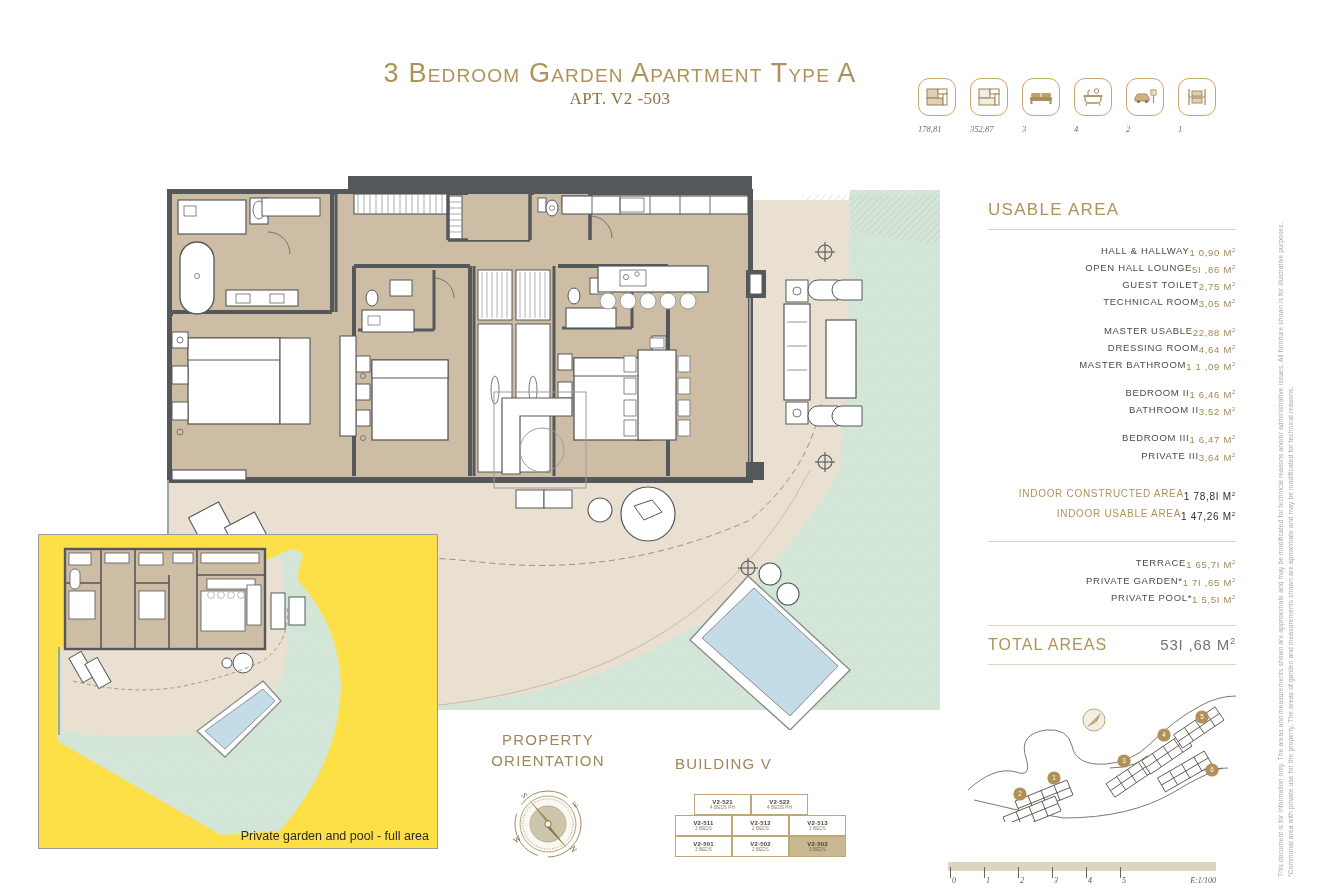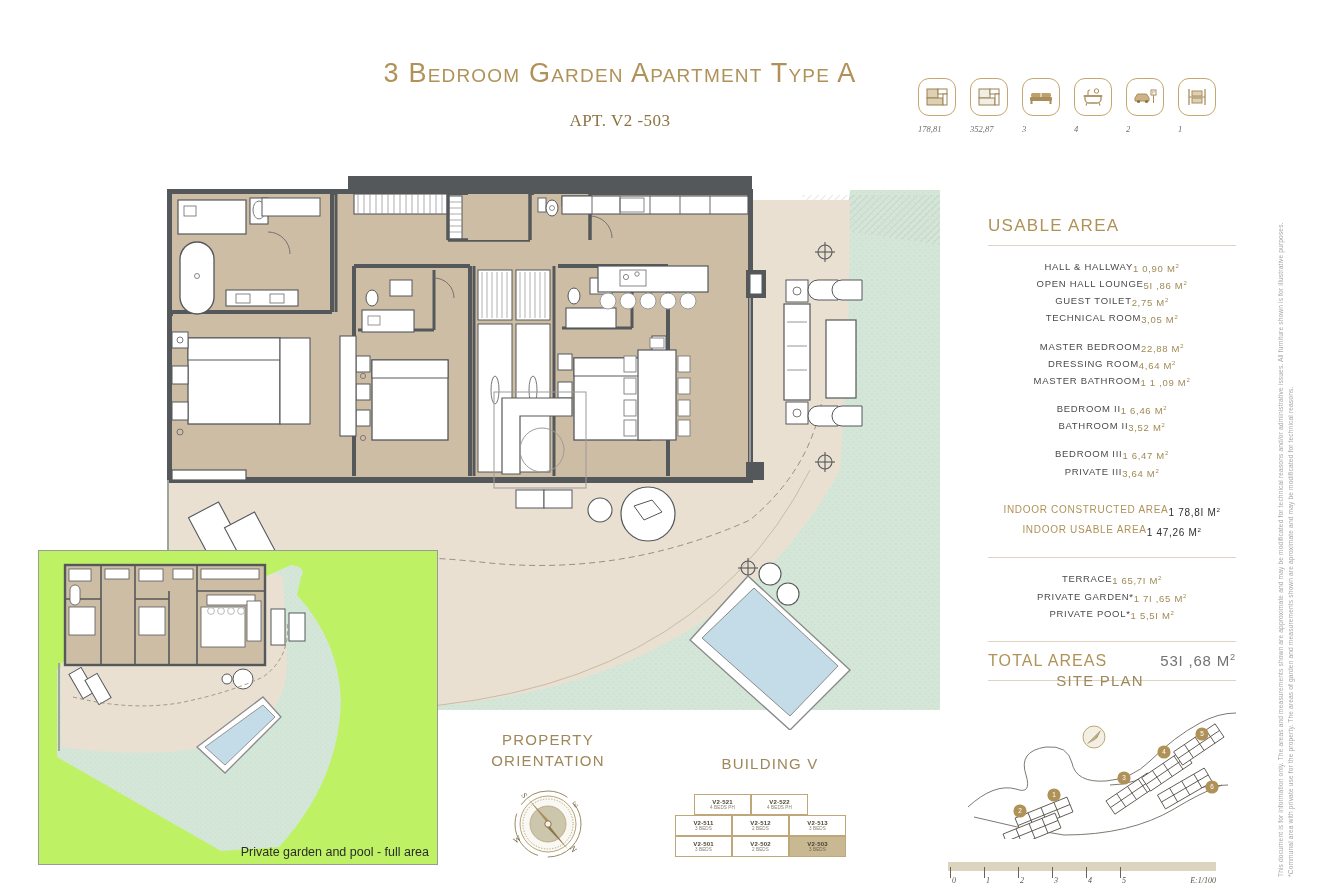--- a/index.html
+++ b/index.html
@@ -17,55 +17,55 @@
   .title-main {
     font-size: 27px; letter-spacing: 1.2px; color: #b09258;
     font-weight: 400; font-variant: small-caps; text-transform: capitalize;
   }
   .title-sub {
     font-family: "Liberation Serif", serif; font-style: italic;
     font-size: 18px; color: #2e2e2e; margin-top: 7px;
   }
   .title-apt {
     font-family: "Liberation Serif", serif; font-size: 17px;
-    color: #8d7342; margin-top: 22px; letter-spacing: .5px;
+    color: #8d7342; margin-top: 0; letter-spacing: .5px;
   }
 
   
   .features { position: absolute; left: 918px; top: 78px; display: flex; gap: 14px; }
   .feature { width: 38px; text-align: left; }
   .feature .badge {
     width: 38px; height: 38px; border: 1.4px solid #c4a870; border-radius: 11px;
     display: flex; align-items: center; justify-content: center; background: #fff;
   }
   .feature .flabel {
     margin-top: 8px; font-family: "Liberation Serif", serif; font-style: italic;
     font-size: 8.5px; color: #6d6d6d; white-space: nowrap;
   }
 
   
   .plan { position: absolute; left: 150px; top: 170px; width: 800px; height: 560px; }
   .plan svg { display: block; }
 
   
   .inset {
-    position: absolute; left: 38px; top: 550px; width: 400px; height: 315px;
-    border: 1.2px solid #9a9a9a; background: #bef264; overflow: hidden;
+    position: absolute; left: 38px; top: 534px; width: 400px; height: 315px;
+    border: 1.2px solid #9a9a9a; background: #fde047; overflow: hidden;
   }
   .inset-caption {
     position: absolute; right: 8px; bottom: 5px; font-size: 12.5px; color: #2b2b2b;
   }
 
   
-  .areas { position: absolute; left: 988px; top: 216px; width: 248px; }
+  .areas { position: absolute; left: 988px; top: 200px; width: 248px; }
   .areas h2 {
     font-size: 17px; letter-spacing: 1.3px; color: #b09258; font-weight: 400;
   }
   .rule { height: 1px; background: #dcd3c2; margin: 9px 0 13px 0; }
-  .arow { display: flex; justify-content: center; font-size: 9.5px; letter-spacing: .7px; line-height: 15px; }
+  .arow { display: flex; justify-content: flex-end; font-size: 9.5px; letter-spacing: .7px; line-height: 15px; }
   .arow .k { color: #4a4a4a; }
   .arow .v { color: #a08a55; white-space: nowrap; }
   .gap { height: 11px; }
   .arow.gold .k { color: #b09258; }
   .arow.gold .v { color: #2f2f2f; }
   .arow.gold { font-size: 10px; line-height: 17px; }
   .totals { display: flex; justify-content: space-between; align-items: baseline; margin-top: 4px; }
   .totals .k { font-size: 16px; letter-spacing: 1.1px; color: #b09258; }
   .totals .v { font-size: 15px; letter-spacing: .8px; color: #737373; }
   sup { font-size: .62em; vertical-align: super; }
@@ -73,21 +73,21 @@
   
   .orient { position: absolute; left: 478px; top: 729px; width: 140px; text-align: center; }
   .orient .h {
     font-size: 15px; letter-spacing: 1.2px; color: #9f875a; line-height: 21px;
   }
   .compass { margin: 12px auto 0; }
 
   
   .building { position: absolute; left: 675px; top: 755px; width: 190px; }
   .building .h {
-    font-size: 15px; letter-spacing: 1.2px; color: #9f875a; text-align: center; margin-bottom: 22px;
+    font-size: 15px; letter-spacing: 1.2px; color: #9f875a; text-align: left; margin-bottom: 22px;
   }
   .btable { position: relative; }
   .brow { display: flex; }
   .bcell {
     border: .9px solid #c0a77a; height: 21px; width: 57px;
     display: flex; flex-direction: column; align-items: center; justify-content: center;
     background: #fff;
   }
   .bcell .id { font-size: 6px; font-weight: bold; color: #4a4332; letter-spacing: .2px; }
   .bcell .beds { font-size: 4.6px; color: #8a8270; letter-spacing: .1px; }
@@ -566,21 +566,21 @@
           <span class="v"><span>2,75 M</span><sup>2</sup></span>
         </div>
       <div class="arow">
           <span class="k">TECHNICAL ROOM</span>
           <span class="v"><span>3,05 M</span><sup>2</sup></span>
         </div>
     </div>
     <div class="gap"></div>
     <div>
       <div class="arow">
-          <span class="k">MASTER BEDROOM</span>
+          <span class="k">MASTER USABLE</span>
           <span class="v"><span>22,88 M</span><sup>2</sup></span>
         </div>
       <div class="arow">
           <span class="k">DRESSING ROOM</span>
           <span class="v"><span>4,64 M</span><sup>2</sup></span>
         </div>
       <div class="arow">
           <span class="k">MASTER BATHROOM</span>
           <span class="v"><span>1 1 ,09 M</span><sup>2</sup></span>
         </div>
@@ -705,21 +705,20 @@
         </div>
         <div class="bcell sel">
           <span class="id">V2-503</span>
           <span class="beds">3 BEDS</span>
         </div>
       </div>
     </div>
   </div>
 
   <div class="site">
-    <div class="h">SITE PLAN</div>
     <svg width="280" height="150" viewBox="0 0 280 150">
 
       <g fill="none" stroke="#6f6a60" stroke-width=".9">
         <path d="M8 118 Q34 94 56 100 Q72 106 66 86 Q58 62 86 58 Q108 56 112 74 Q116 94 146 92 Q172 90 190 72 Q214 48 240 34 Q258 24 276 24"></path>
         <path d="M14 128 Q60 140 104 146 Q170 146 214 120 Q240 104 262 96"></path>
         <path d="M150 96 Q176 96 196 80"></path>
         <path d="M232 100 Q250 96 268 96"></path>
       </g>
 
       <g fill="#fff" stroke="#4f4a42" stroke-width=".8">

